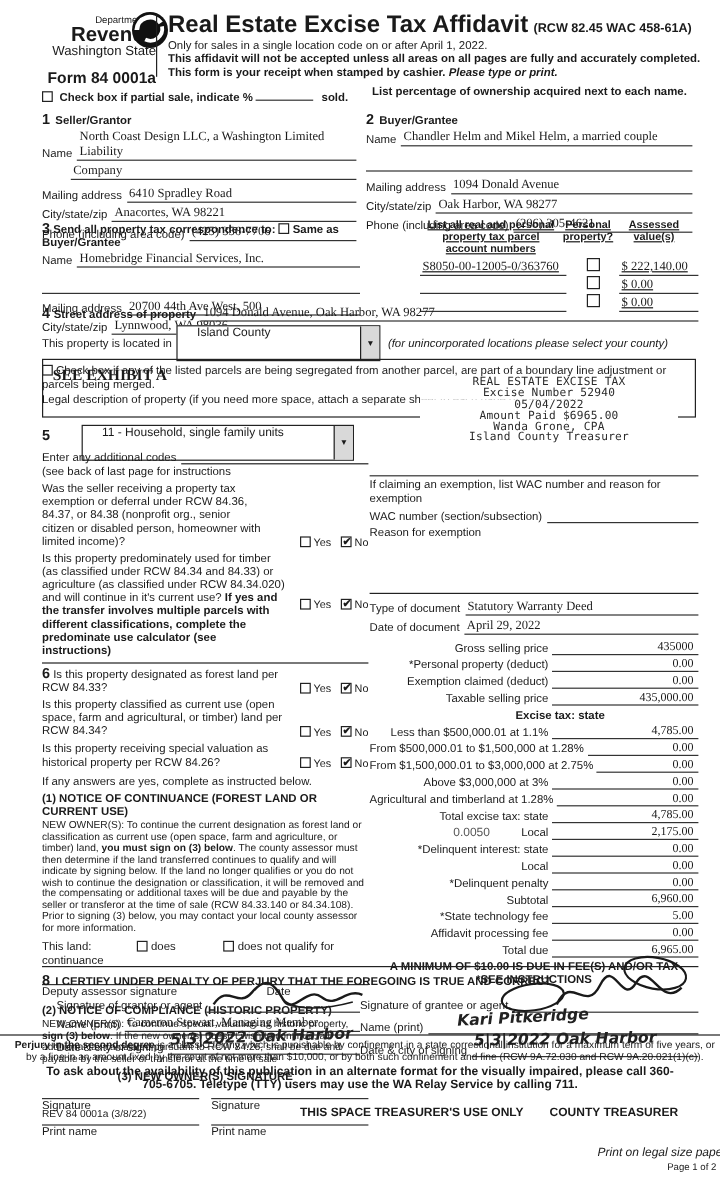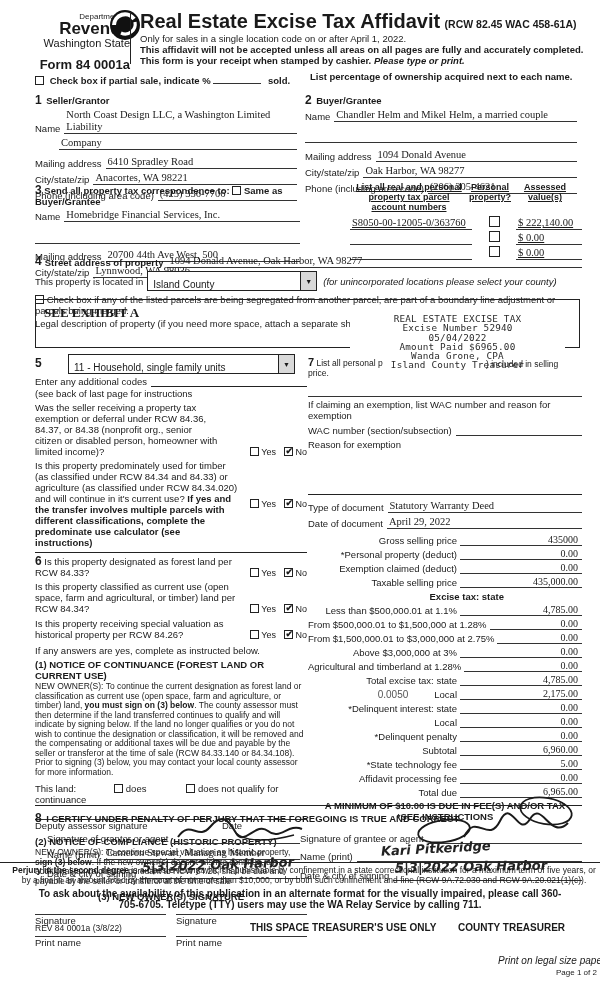--- a/index.html
+++ b/index.html
@@ -16,22 +16,22 @@
   .flabel{font-size:9.5px;white-space:nowrap;padding-right:4px;}
   .fval{flex:1;border-bottom:1px solid #333;font-family:"Liberation Serif",serif;
         font-size:10.5px;line-height:12px;padding:0 2px;min-height:12px;}
   .uline{border-bottom:1px solid #333;min-height:12px;}
   
   .cb{display:inline-block;width:9px;height:9px;border:1.1px solid #222;box-sizing:border-box;
       font-size:9px;line-height:7px;text-align:center;font-weight:bold;vertical-align:-1px;overflow:hidden;}
   .yn{font-size:9px;white-space:nowrap;}
   .yn .cb{margin:0 2px 0 6px;}
   
-  .dd{border:1.4px solid #222;display:flex;align-items:flex-end;font-size:10px;height:20px;
-      padding-left:5px;box-sizing:border-box;background:#fff;}
+  .dd{border:1.4px solid #222;display:flex;align-items:flex-start;font-size:10px;height:30px;
+      padding-left:16px;box-sizing:border-box;background:#fff;}
   .ddarrow{margin-left:auto;width:15px;align-self:stretch;border-left:1.4px solid #222;background:#d9d9d9;
       display:flex;align-items:center;justify-content:center;font-size:7px;}
   
   .taxrow{display:flex;align-items:flex-end;height:14px;}
   .taxlabel{margin-left:auto;font-size:9.5px;white-space:nowrap;padding-right:3px;}
   .taxunder{flex:0 1 118px;min-width:58px;border-bottom:1px solid #333;text-align:right;
       font-family:"Liberation Serif",serif;font-size:10px;line-height:11px;padding-right:4px;}
   .taxhdr{justify-content:flex-end;padding-right:78px;font-weight:bold;}
   .taxprefix{font-size:10px;color:#555;padding-right:26px;}
   .stampline{font-family:"DejaVu Sans Mono",monospace;font-size:9.3px;line-height:9.3px;
@@ -205,26 +205,20 @@
     <div class="stampline">Amount Paid $6965.00</div>
     <div class="stampline">Wanda Grone, CPA</div>
     <div class="stampline">Island County Treasurer</div>
   </div>
 
   <span class="abs b" style="left:35px;top:356px;font-size:12px;">5</span>
   <div class="abs dd" style="left:68px;top:354px;width:227px;">
     <span>11 - Household, single family units</span>
     <span class="ddarrow">▼</span>
   </div>
-  <div class="abs xs" style="left:308px;top:358px;width:272px;">
-    <span class="b" style="font-size:11px;">7</span>
-    <span>List all personal p</span>
-    <span style="position:absolute;left:178px;top:2px;">) included in selling</span>
-    <div>price.</div>
-  </div>
 
   <div class="abs" style="left:35px;top:374px;width:272px;">
     <div class="frow" style="margin-bottom:1px;">
       <span class="flabel">Enter any additional codes</span>
       <span class="fval" style="border-bottom:1.4px solid #222;"></span>
     </div>
     <div class="sm">(see back of last page for instructions</div>
 
     <div style="display:flex;align-items:flex-end;margin-top:3px;gap:24px;">
       <div class="sm" style="flex:1;">Was the seller receiving a property tax exemption or deferral under RCW 84.36, 84.37, or 84.38 (nonprofit org., senior citizen or disabled person, homeowner with limited income)?</div>

